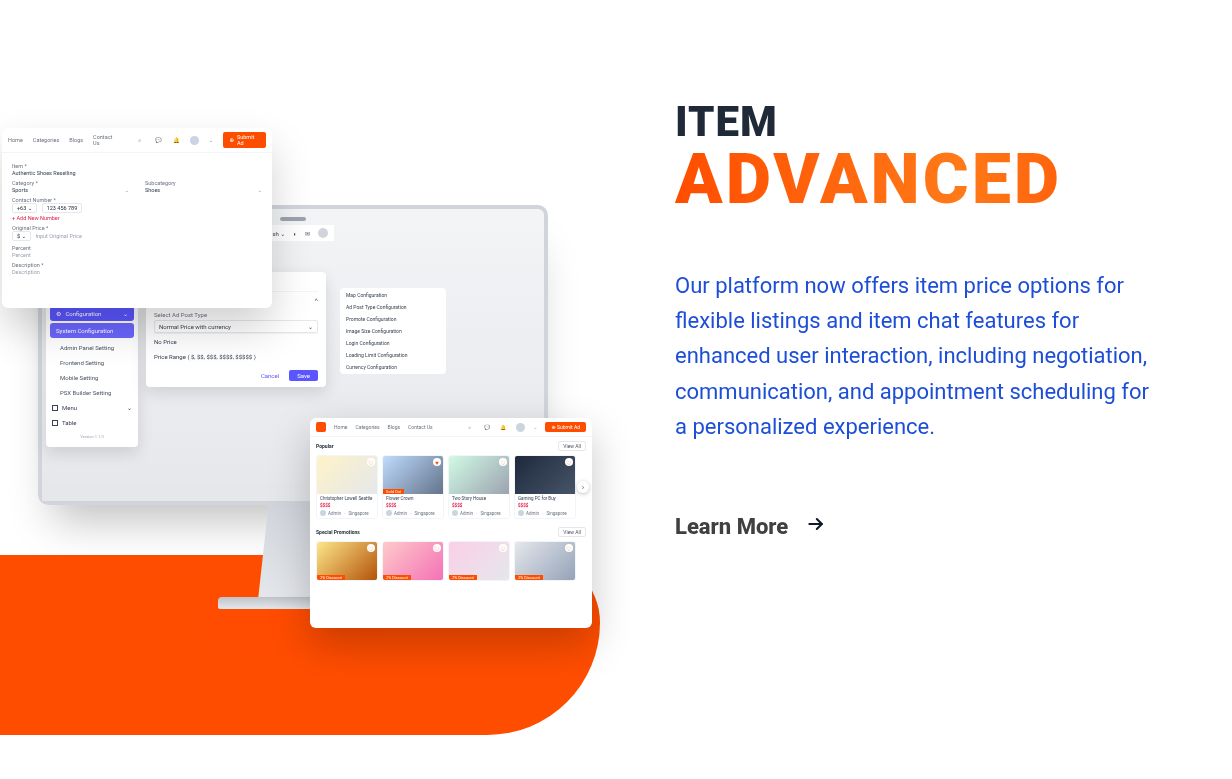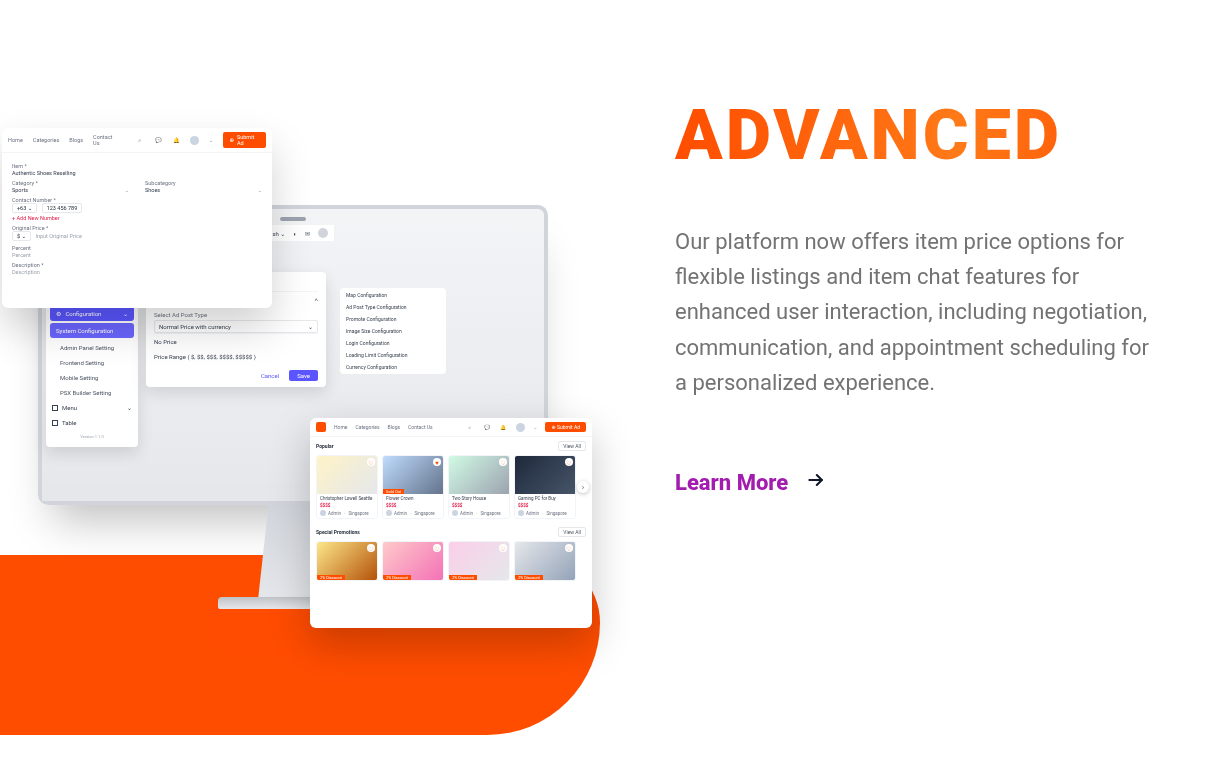--- a/index.html
+++ b/index.html
@@ -44,31 +44,31 @@
   line-height: 1.05;
   margin-top: 6px;
 }
 .subtitle {
   font-size: 30px;
   color: #1f2937;
   margin-top: 46px;
 }
 .body-text {
   font-size: 22px;
-  color: #737373;
+  color: #1d4ed8;
   line-height: 1.6;
   margin-top: 54px;
 }
 .learn-more {
   display: inline-flex;
   align-items: center;
   gap: 18px;
   font-size: 22px;
   font-weight: 800;
-  color: #a21caf;
+  color: #404040;
   margin-top: 70px;
   cursor: pointer;
 }
 
 
 .left-col {
   position: absolute;
   left: 0;
   top: 0;
   width: 620px;
@@ -289,20 +289,21 @@
 .market .navr{
   position:absolute;right:-3px;top:50%;transform:translateY(-50%);
   width:12px;height:12px;border-radius:50%;background:#fff;box-shadow:0 1px 4px rgba(0,0,0,.25);
   display:flex;align-items:center;justify-content:center;font-size:8px;color:#4b5563;
 }
 </style>
 </head>
 <body>
 
 <div class="right-col">
+  <div class="title-line1">ITEM</div>
   <div class="title-line2">ADVANCED</div>
   <div class="body-text">Our platform now offers item price options for flexible listings and item chat features for enhanced user interaction, including negotiation, communication, and appointment scheduling for a personalized experience.</div>
   <a class="learn-more">
     <span>Learn More</span>
     <span>
       <svg width="20" height="20" viewBox="0 0 24 24" fill="none" stroke="#111827" stroke-width="2.5" stroke-linecap="round" stroke-linejoin="round">
           <line x1="4" y1="12" x2="19" y2="12"></line>
           <polyline points="13 6 19 12 13 18"></polyline>
         </svg>
     </span>

